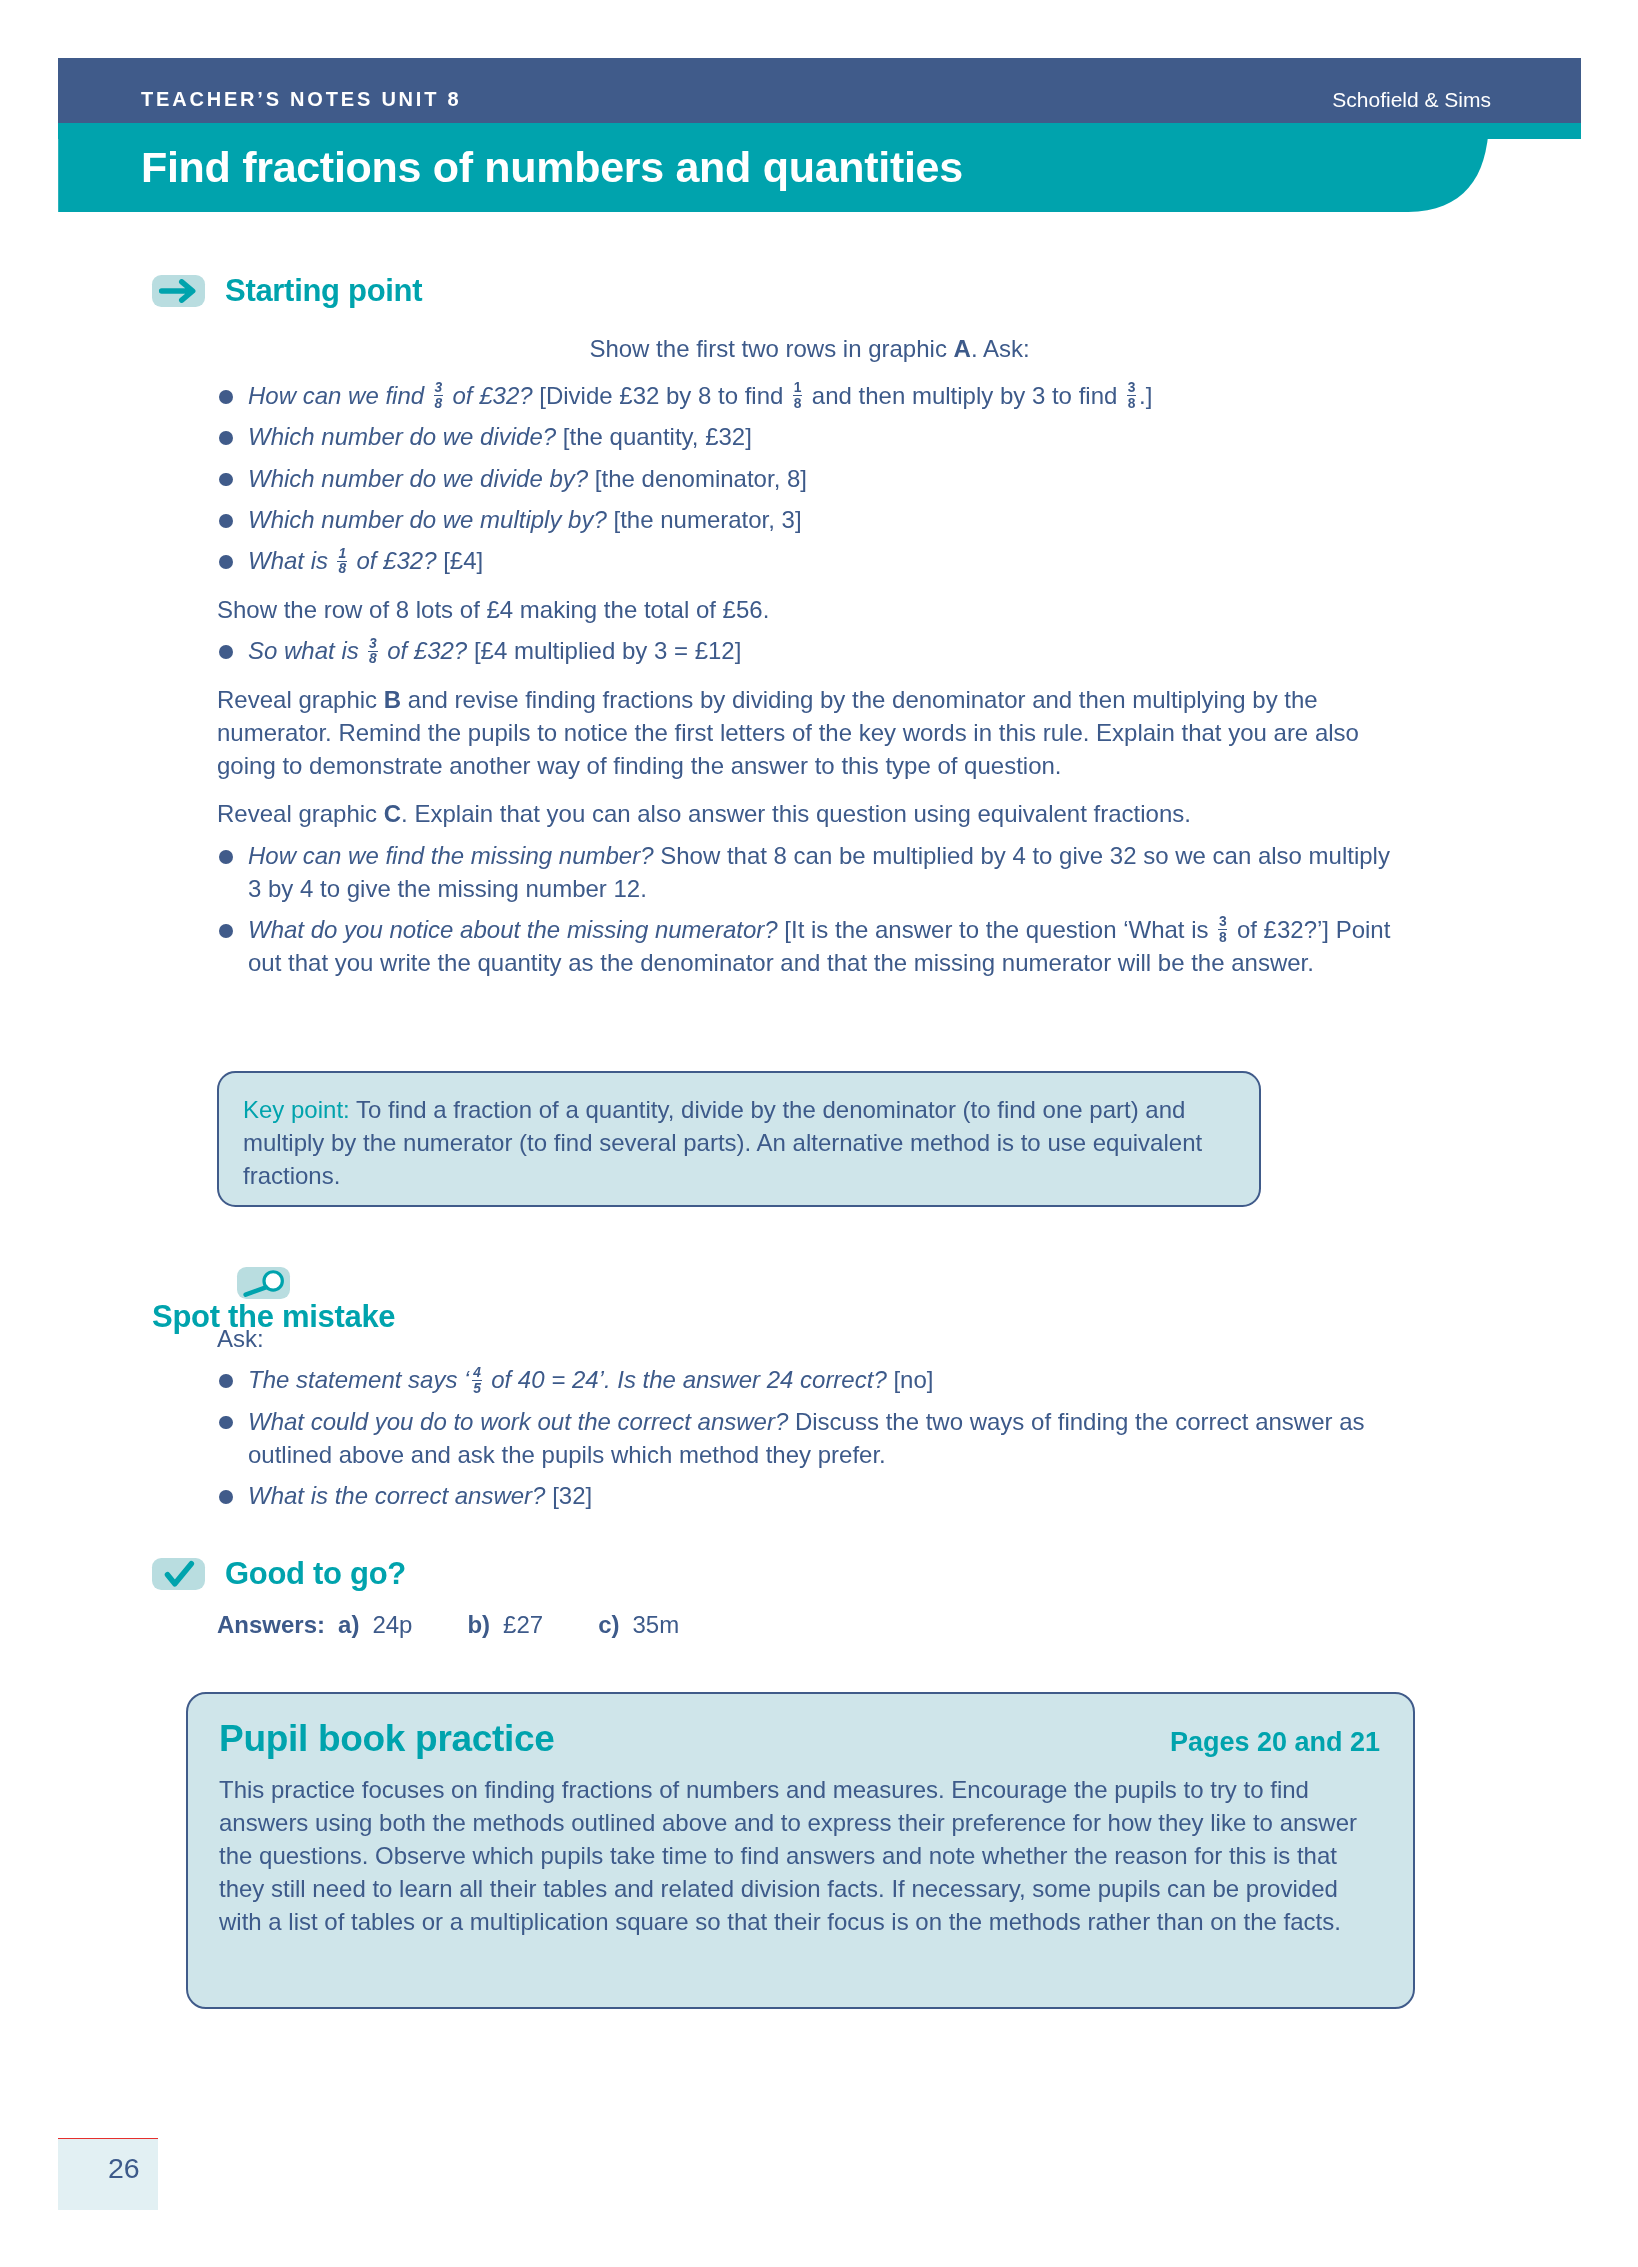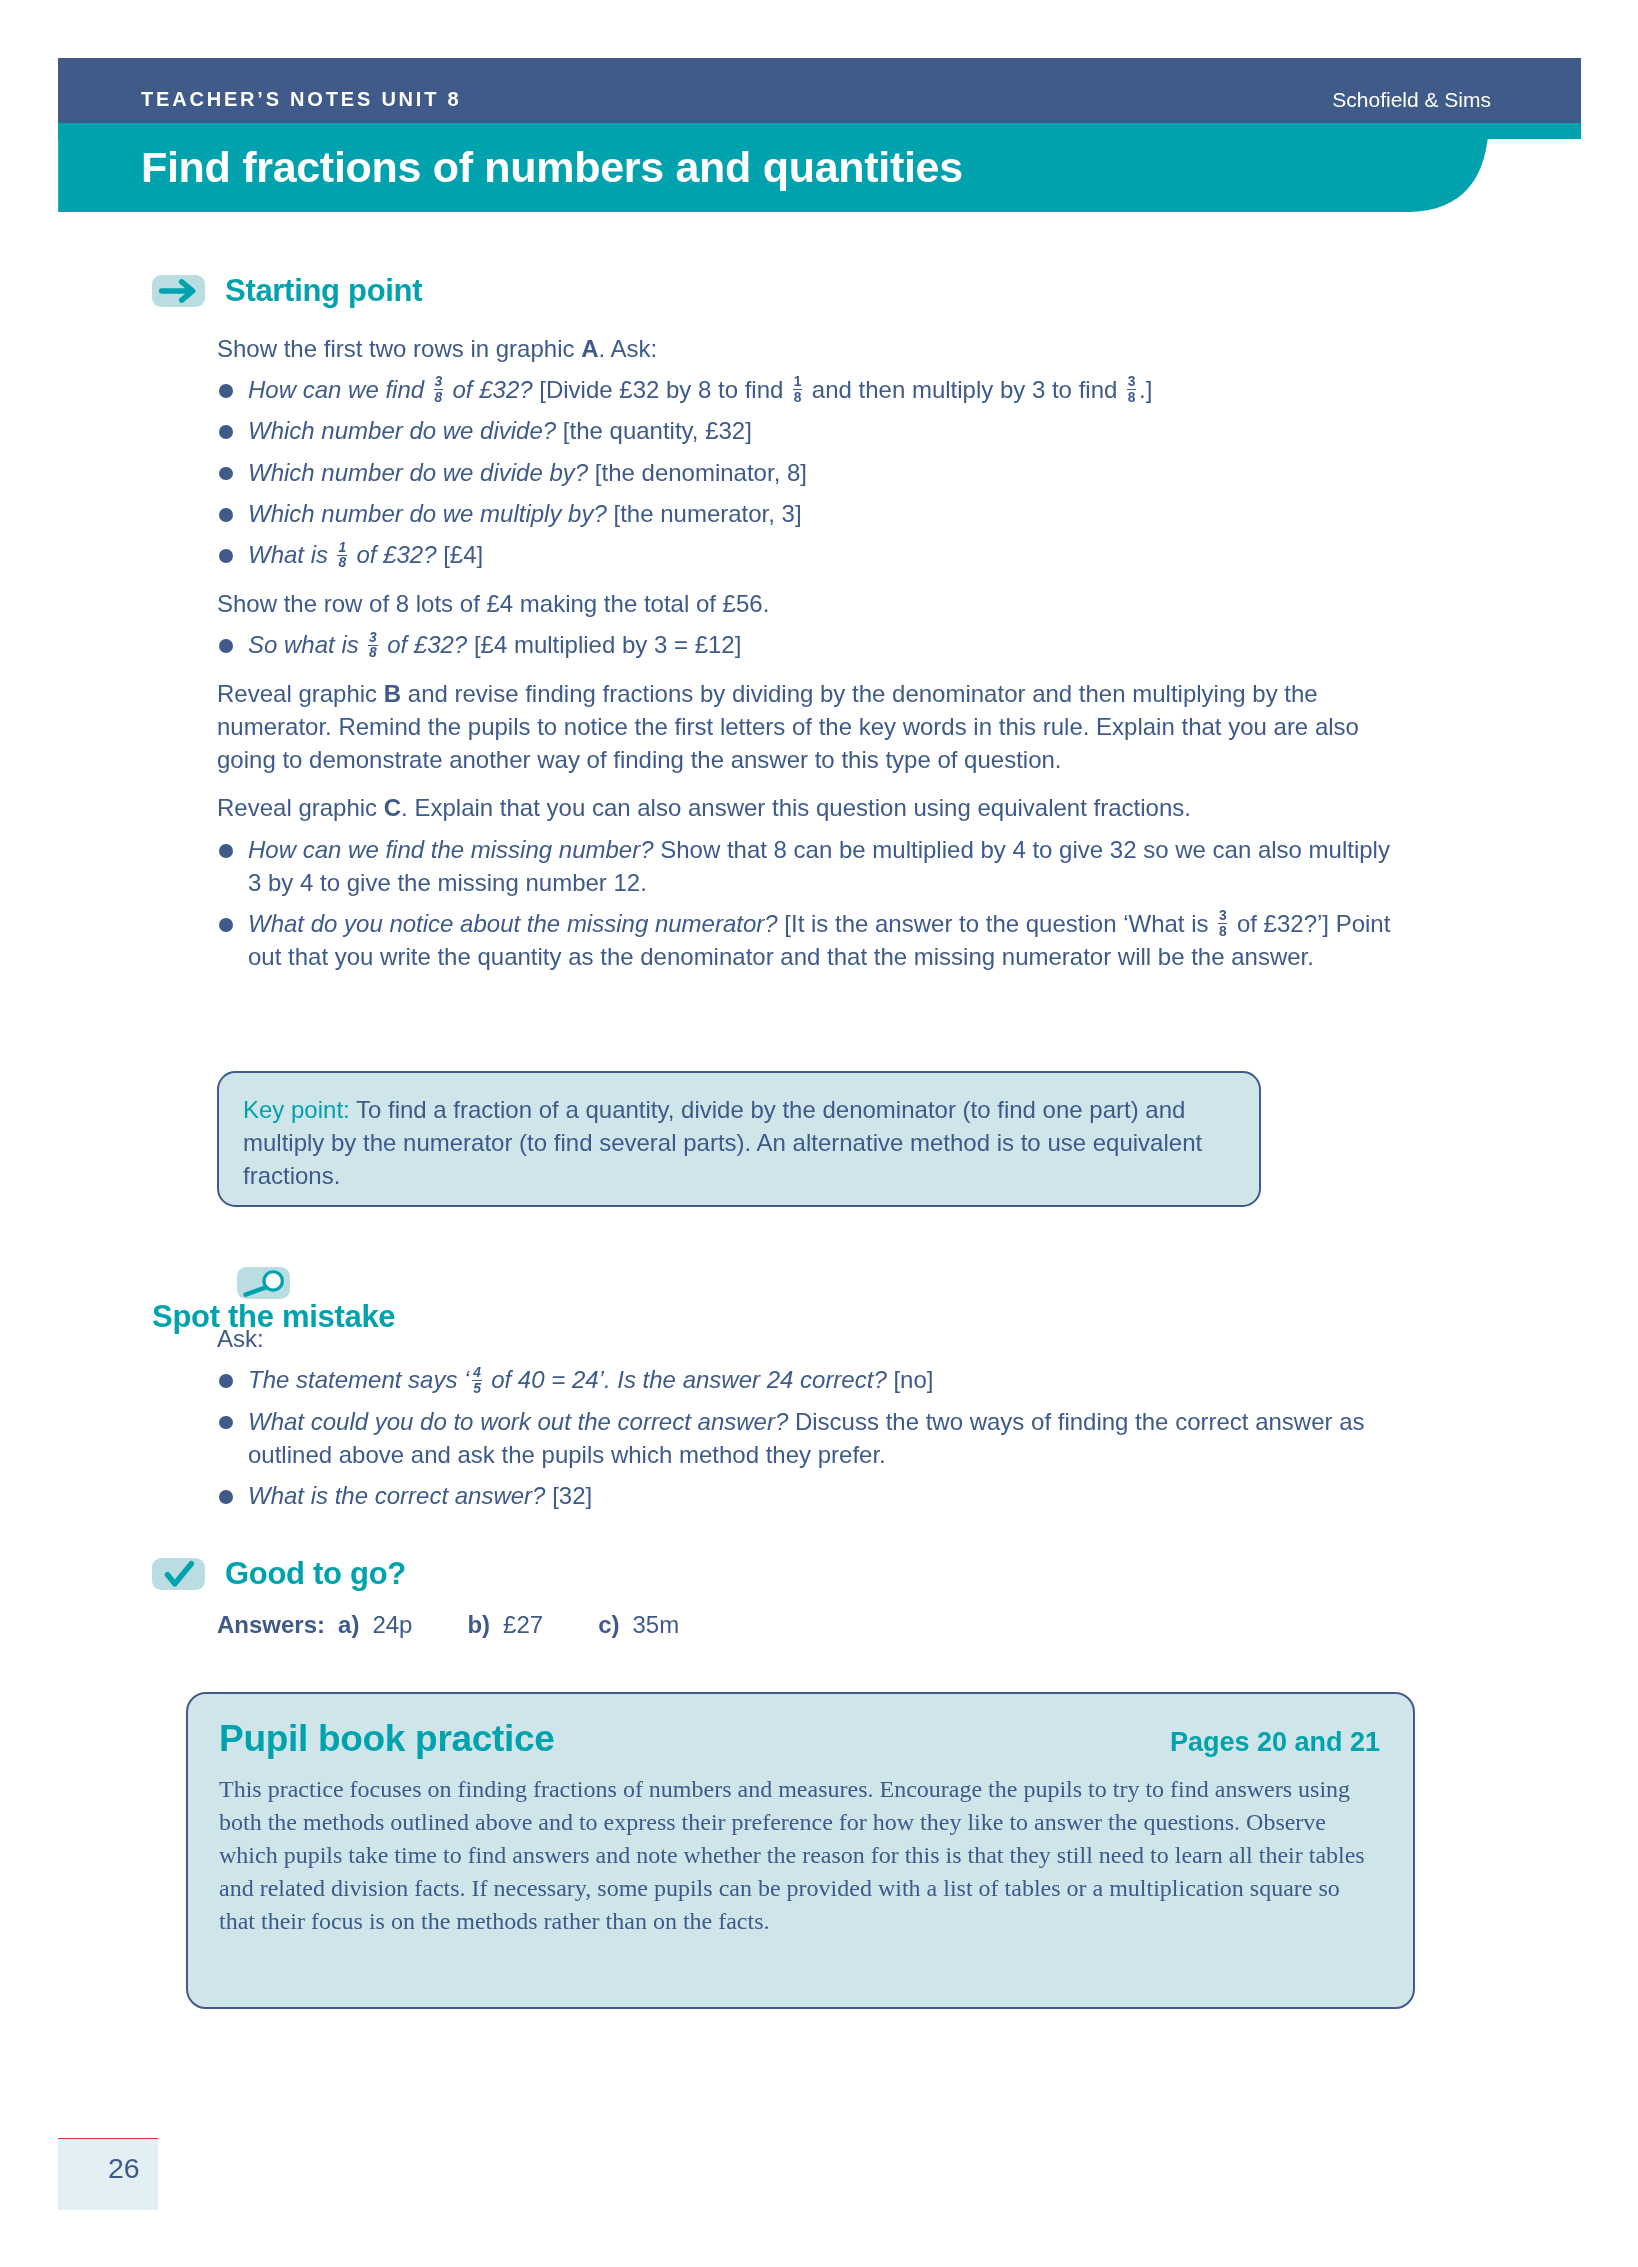--- a/index.html
+++ b/index.html
@@ -61,21 +61,21 @@
   .key-label { color: #00a3ad; }
 
   .pupilbox {
     position: absolute; left: 186px; top: 1692px; width: 1229px; height: 317px;
     background: #cfe5ea; border: 2.8px solid #405b8a; border-radius: 20px; box-sizing: border-box;
     padding: 24px 33px 0 31px;
   }
   .pupil-row { display: flex; justify-content: space-between; align-items: baseline; }
   .pupil-title { font-size: 37px; font-weight: bold; color: #00a3ad; letter-spacing: -0.3px; }
   .pupil-pages { font-size: 27px; font-weight: bold; color: #00a3ad; }
-  .pupil-text { margin-top: 13px; font-size: 24px; line-height: 33px; font-family: Liberation Serif, serif; }
+  .pupil-text { margin-top: 13px; font-size: 24px; line-height: 33px; }
 
   .answers { position: absolute; left: 217px; top: 1611px; font-size: 24px; display: flex; gap: 0; }
   .answers .lab { font-weight: bold; margin-right: 13px; }
   .answers .ltr { font-weight: bold; margin-right: 13px; }
   .answers .val { margin-right: 55px; }
 
   .pagenum-box {
     position: absolute; left: 58px; top: 2138px; width: 100px; height: 72px;
     background: #e2f0f3; border-top: 1.8px solid #e5302d; box-sizing: border-box;
   }
@@ -98,21 +98,21 @@
 <div class="section-head" style="top:273px;">
   <div class="icon-box">
     <svg width="42" height="24" viewBox="0 0 46 26">
         <path d="M4 13 H36 M26 3 L38 13 L26 23" stroke="#00a3ad" stroke-width="6" fill="none" stroke-linecap="round" stroke-linejoin="round"></path>
       </svg>
   </div>
   <span class="section-title">Starting point</span>
 </div>
 
 <div class="body" style="top:332px;">
-  <p class="p" style="margin-bottom:8px;"><span>Show the first two rows in graphic </span><b>A</b><span>. Ask:</span></p>
+  <p class="p" style="margin-bottom:14px;text-align:center;"><span>Show the first two rows in graphic </span><b>A</b><span>. Ask:</span></p>
 
   <p class="p bl" style="margin-bottom:8.3px;">
     <span class="q">How can we find</span>
     <span class="frac it">
         <span class="n">3</span>
         <span class="d">8</span>
       </span>
     <span class="q">of £32?</span>
     <span>[Divide £32 by 8 to find</span>
     <span class="frac">

